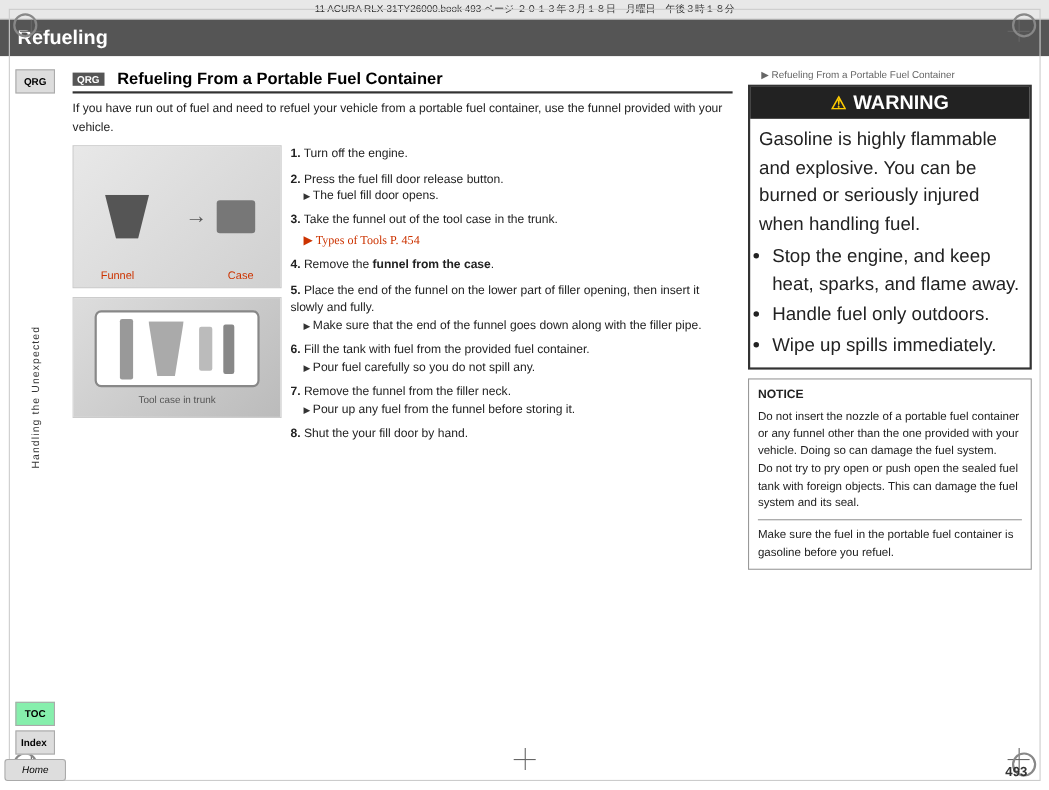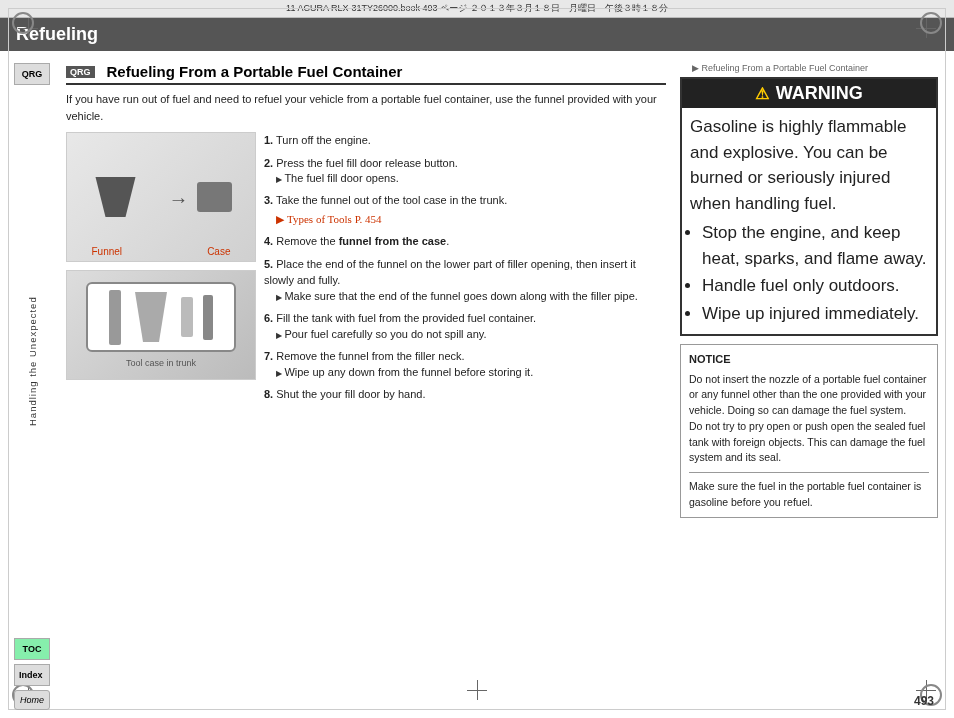--- a/index.html
+++ b/index.html
@@ -383,21 +383,21 @@
     }
 
     .tab-home {
       background: #ddd;
       border: 1px solid #aaa;
       border-radius: 3px;
       font-size: 9px;
       font-style: italic;
       padding: 4px 4px;
       cursor: pointer;
-      width: 36px;
+      width: 56px;
       text-align: center;
     }
   </style>
 </head>
 <body>
 
 <div class="page-border"></div>
 
 <div class="crosshair" style="top:18px;left:18px;"></div>
 <div class="crosshair" style="top:18px;right:18px;"></div>
@@ -500,21 +500,21 @@
 
         <div class="step">
           <span class="step-num">6.</span>
           <span> Fill the tank with fuel from the provided fuel container.</span>
           <div class="step-sub">Pour fuel carefully so you do not spill any.</div>
         </div>
 
         <div class="step">
           <span class="step-num">7.</span>
           <span> Remove the funnel from the filler neck.</span>
-          <div class="step-sub">Wipe up any down from the funnel before storing it.</div>
+          <div class="step-sub">Pour up any fuel from the funnel before storing it.</div>
         </div>
 
         <div class="step">
           <span class="step-num">8.</span>
           <span> Shut the your fill door by hand.</span>
         </div>
 
       </div>
     </div>
   </div>
@@ -526,21 +526,21 @@
     <div class="warning-box">
       <div class="warning-title-bar">
         <span class="warning-triangle">⚠</span>
         <span>WARNING</span>
       </div>
       <div class="warning-body">
         <p>Gasoline is highly flammable and explosive. You can be burned or seriously injured when handling fuel.</p>
         <ul>
           <li>Stop the engine, and keep heat, sparks, and flame away.</li>
           <li>Handle fuel only outdoors.</li>
-          <li>Wipe up injured immediately.</li>
+          <li>Wipe up spills immediately.</li>
         </ul>
       </div>
     </div>
 
     <div class="notice-box">
       <div class="notice-title">NOTICE</div>
       <p style="white-space:pre-line;">Do not insert the nozzle of a portable fuel container or any funnel other than the one provided with your vehicle. Doing so can damage the fuel system.
 Do not try to pry open or push open the sealed fuel tank with foreign objects. This can damage the fuel system and its seal.</p>
       <div class="notice-separator"></div>
       <p>Make sure the fuel in the portable fuel container is gasoline before you refuel.</p>

